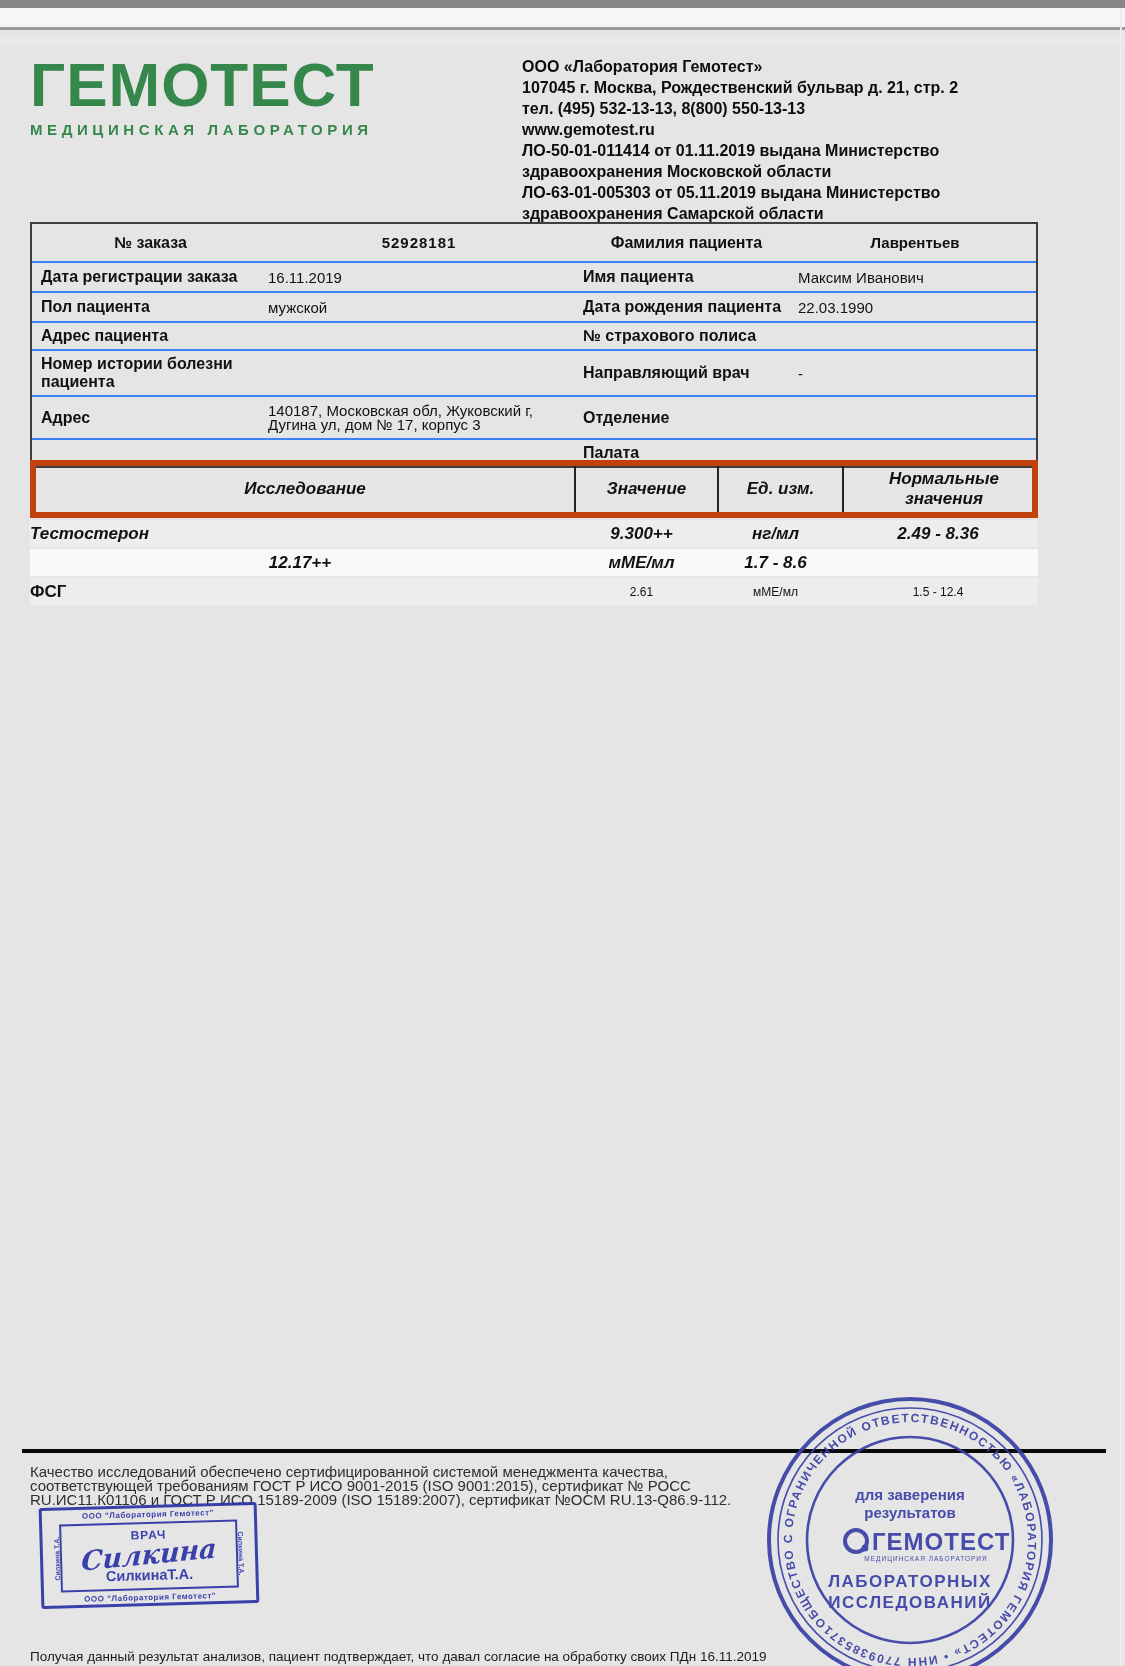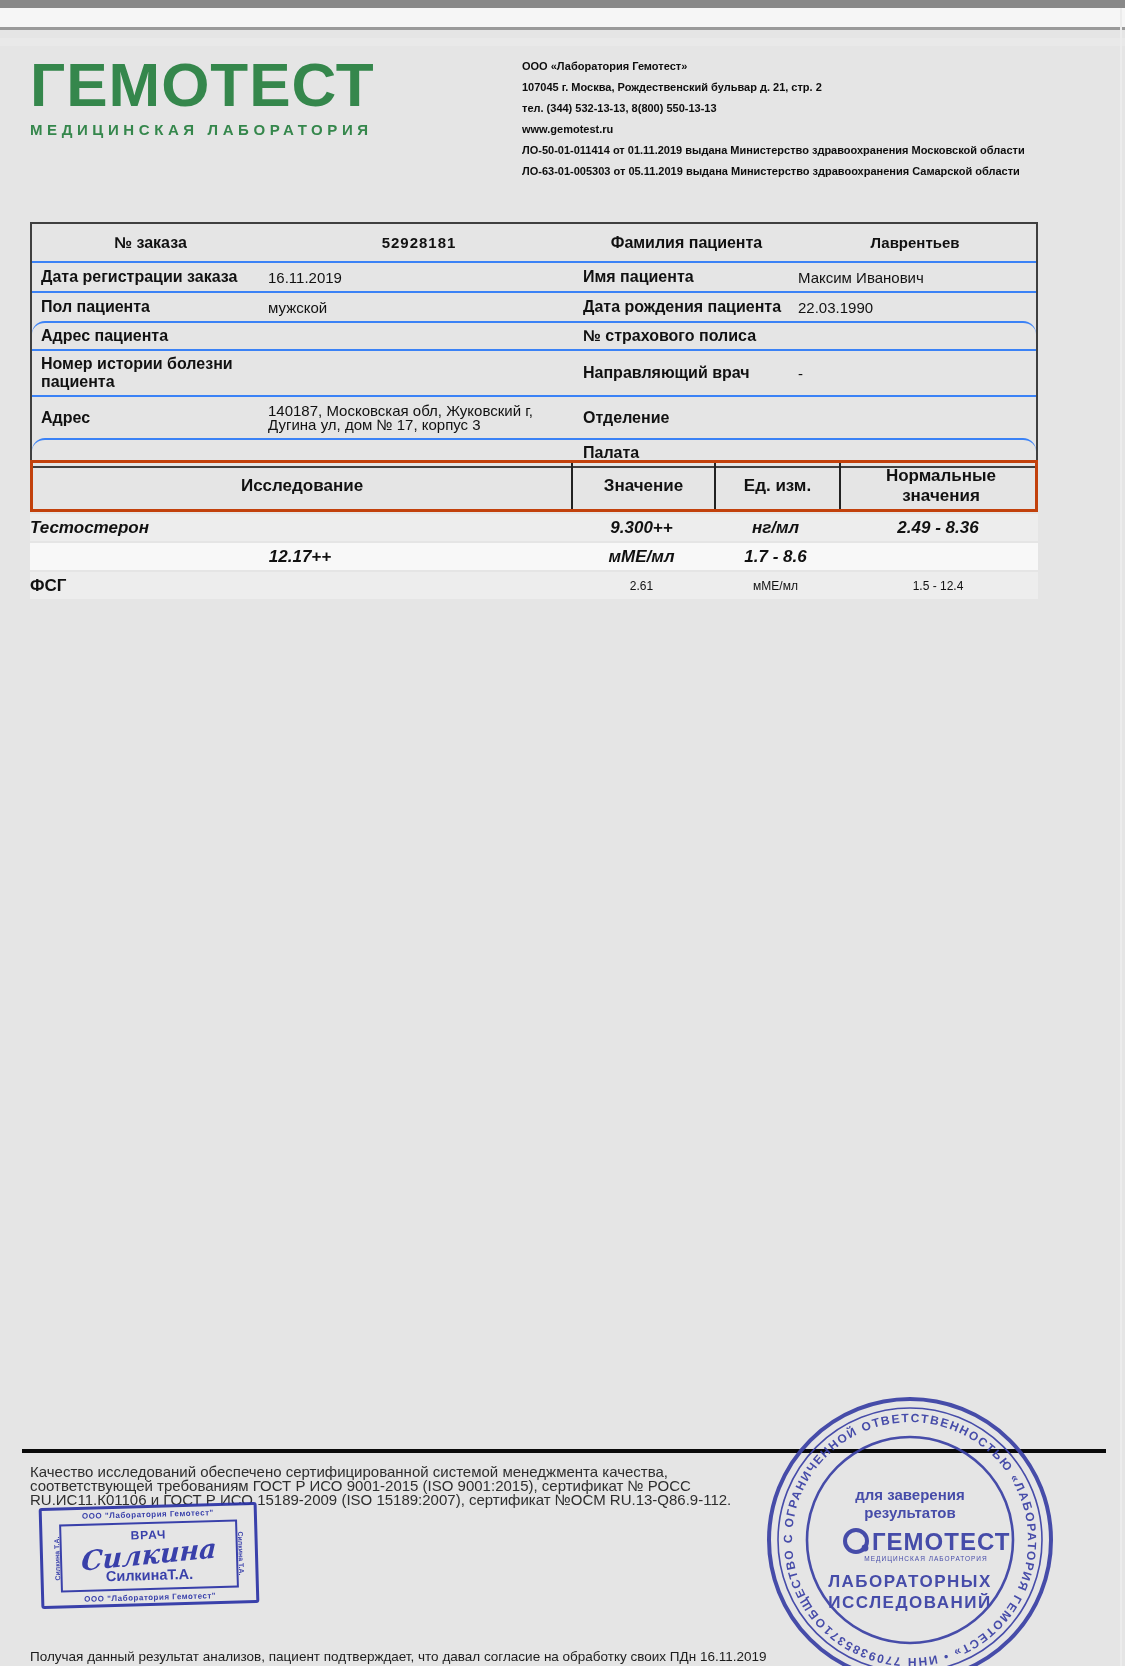--- a/index.html
+++ b/index.html
@@ -12,43 +12,43 @@
               border-bottom:3px solid #9a9a9a; }
   .top-band2 { position:absolute; top:30px; left:0; right:0; height:8px; background:#e9e9e9; }
   .scan-edge { position:absolute; top:0; bottom:0; right:3px; width:2px; background:#ececec; }
 
   
   .logo { position:absolute; left:30px; top:46px; color:var(--green); }
   .logo-title { font-size:62px; font-weight:bold; letter-spacing:1px; line-height:1; }
   .logo-sub { font-size:15px; font-weight:bold; letter-spacing:4.6px; margin-top:5px; }
 
   
-  .company { position:absolute; left:522px; top:48px; width:505px; font-size:11px;
+  .company { position:absolute; left:522px; top:48px; width:505px; font-size:16px;
              font-weight:bold; line-height:21px; color:#0d0d0d; }
   .company .lic { margin-top:0; }
 
   
   .order-table { position:absolute; left:30px; top:214px; width:1008px;
                  border:2px solid #3f3f3f; }
   .orow { display:grid; grid-template-columns:232px 310px 220px 242px; align-items:center; }
   .orow + .orow { border-top:2px solid #3b82f6; }
   .orow .lbl { font-weight:bold; font-size:16px; padding:4px 4px 4px 9px; line-height:18px; }
   .orow .val { font-size:15px; padding:4px 4px; }
   .r0 { min-height:37px;text-align:center; }
   .r1, .r2 { min-height:30px; }
-  .r3, .r6 { min-height:27px;border-radius:13px; }
+  .r3, .r6 { min-height:27px; }
   .r4, .r5 { min-height:43px; }
   .big-val  { font-size:25px; font-weight:bold; letter-spacing:1px; }
   .big-val2 { font-size:27px; font-weight:bold; }
   .small-val { font-size:12px; line-height:14px; padding-right:26px; }
 
   
   .results { position:absolute; left:30px; top:452px; width:1008px; }
   .rhead { display:grid; grid-template-columns:540px 143px 125px 200px;
-           border:3px solid #c2410c; min-height:48px; }
+           border:6px solid #c2410c; min-height:48px;font-style:italic; }
   .rhead .hc { display:flex; align-items:center; justify-content:center; text-align:center;
                font-weight:bold; font-size:17px; line-height:20px; padding:3px 6px; }
   .rhead .hc:not(:last-child) { border-right:2px solid #222; }
   .rrow { display:grid; grid-template-columns:540px 143px 125px 200px; min-height:27px;
           align-items:center; margin-top:2px; font-size:17px; }
   .rrow .c { text-align:center; }
   .rrow .name { text-align:left; }
   .rrow.stripe { background:#ededed; }
   .rrow.stripe2 { background:#f8f8f8; }
   .rrow.hi { font-weight:bold; font-style:italic; }
@@ -94,21 +94,21 @@
   <div class="scan-edge"></div>
 
   <div class="logo">
     <div class="logo-title">ГЕМОТЕСТ</div>
     <div class="logo-sub">МЕДИЦИНСКАЯ ЛАБОРАТОРИЯ</div>
   </div>
 
   <div class="company">
     <div>ООО «Лаборатория Гемотест»</div>
     <div>107045 г. Москва, Рождественский бульвар д. 21, стр. 2</div>
-    <div>тел. (344) 532-13-13, 8(800) 550-13-13</div>
+    <div>тел. (495) 532-13-13, 8(800) 550-13-13</div>
     <div>www.gemotest.ru</div>
     <div class="lic">ЛО-50-01-011414 от 01.11.2019 выдана Министерство здравоохранения Московской области</div>
     <div class="lic">ЛО-63-01-005303 от 05.11.2019 выдана Министерство здравоохранения Самарской области</div>
   </div>
 
   <div class="order-table">
     <div class="orow r0">
       <div class="lbl">№ заказа</div>
       <div class="val big-val">52928181</div>
       <div class="lbl">Фамилия пациента</div>

